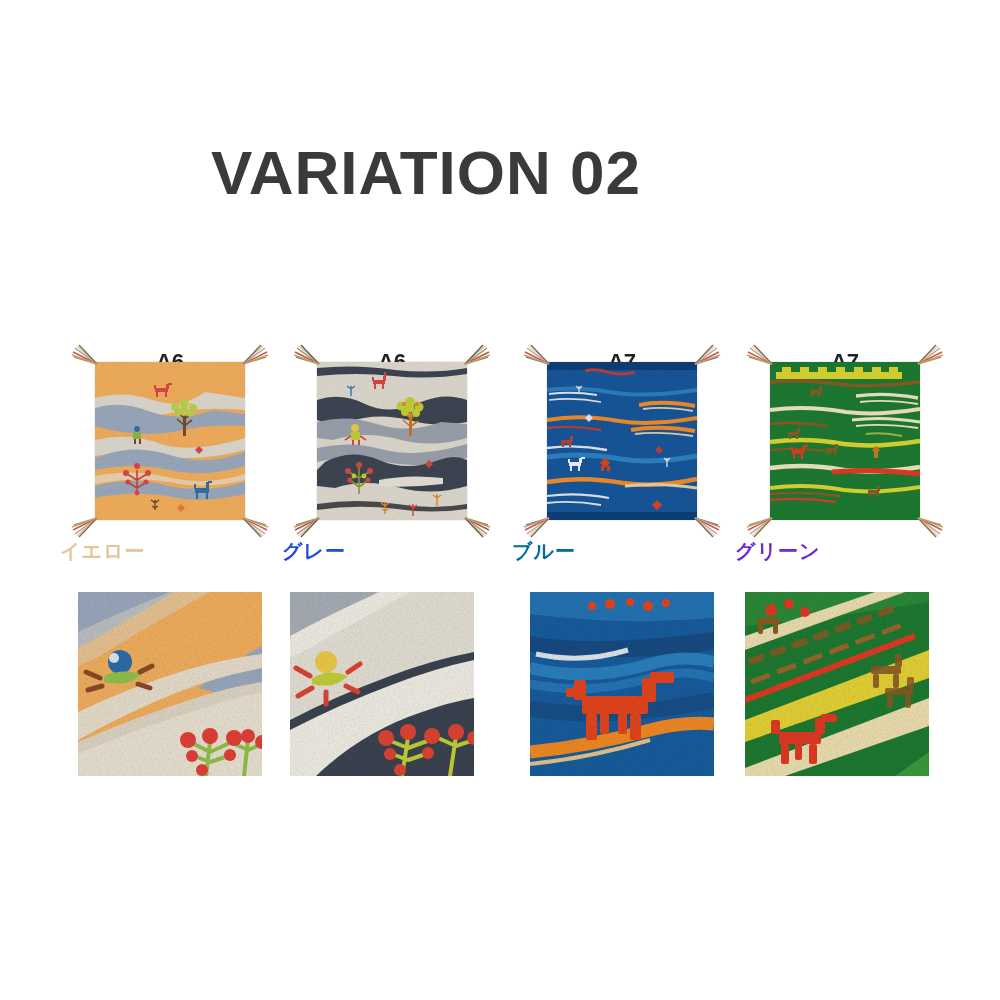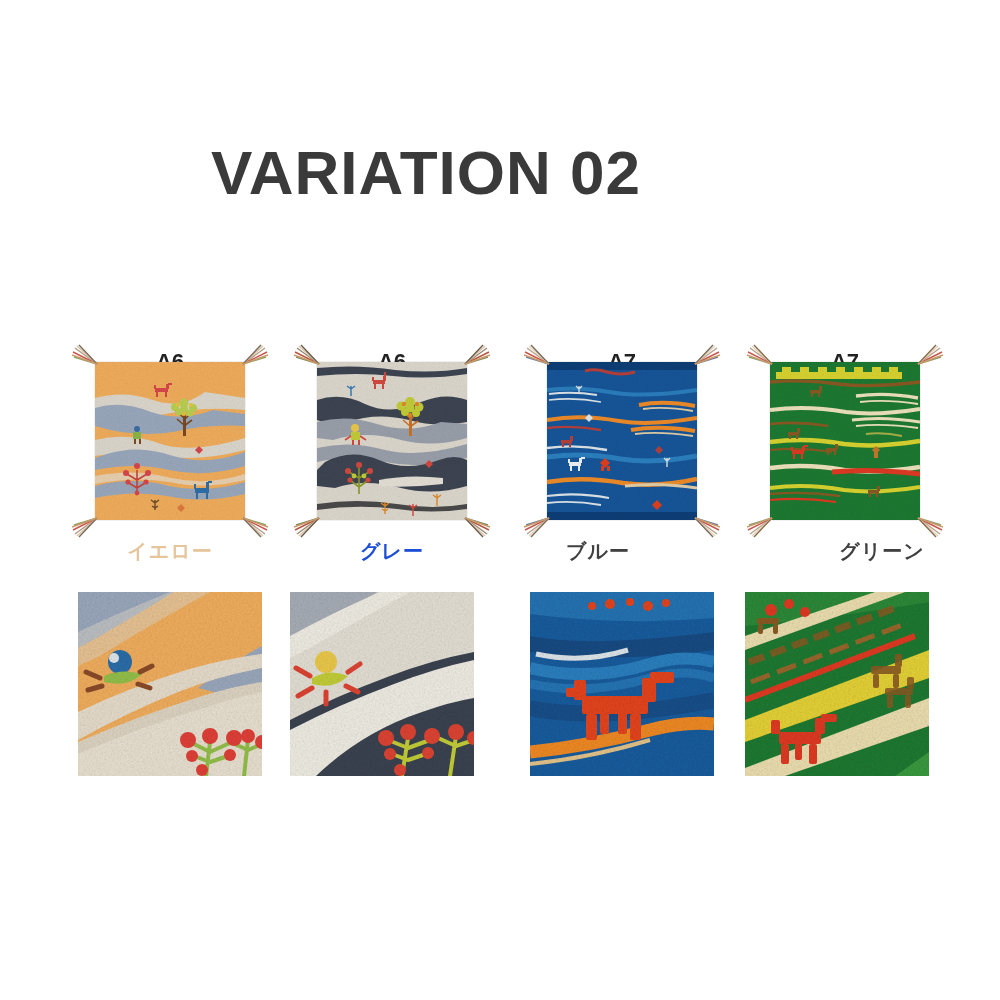--- a/index.html
+++ b/index.html
@@ -45,21 +45,21 @@
   .tassel{position:absolute;width:30px;height:22px;pointer-events:none;}
   .tassel svg{width:100%;height:100%;display:block;}
   .t-tl{left:-26px;top:-18px;}
   .t-tr{right:-26px;top:-18px;transform:scaleX(-1);}
   .t-bl{left:-26px;bottom:-18px;transform:scaleY(-1);}
   .t-br{right:-26px;bottom:-18px;transform:scale(-1,-1);}
 
   
   .row-names{position:absolute;left:0;top:538px;width:1000px;height:30px;}
   .cname{
-    position:absolute;top:0;width:220px;text-align:center;
+    position:absolute;top:0;width:220px;text-align:left;
     font-size:20px;font-weight:bold;
     font-family:"Liberation Sans","DejaVu Sans",sans-serif;
     letter-spacing:1px;
   }
 
   
   .row-details{position:absolute;left:0;top:592px;width:1000px;height:184px;}
   .detail{
     position:absolute;top:0;width:184px;height:184px;overflow:hidden;
   }
@@ -595,22 +595,22 @@
           </g>
             </svg>
           </span>
       </div>
     </div>
   </div>
 
   <div class="row-names">
     <div class="cname" style="left:60px;color:#e5c59c;">イエロー</div>
     <div class="cname" style="left:282px;color:#1d4ed8;">グレー</div>
-    <div class="cname" style="left:488px;color:#404040;">ブルー</div>
-    <div class="cname" style="left:772px;color:#404040;">グリーン</div>
+    <div class="cname" style="left:512px;color:#0369a1;">ブルー</div>
+    <div class="cname" style="left:735px;color:#6d28d9;">グリーン</div>
   </div>
 
   <div class="row-details">
 
     <div class="detail" style="left:78px;">
       <svg viewBox="0 0 184 184" preserveAspectRatio="none">
         <defs>
           <filter id="dPileY" x="0" y="0" width="100%" height="100%">
             <feTurbulence type="fractalNoise" baseFrequency="0.55" numOctaves="4" result="n"></feTurbulence>
             <feColorMatrix in="n" type="saturate" values="0"></feColorMatrix>

